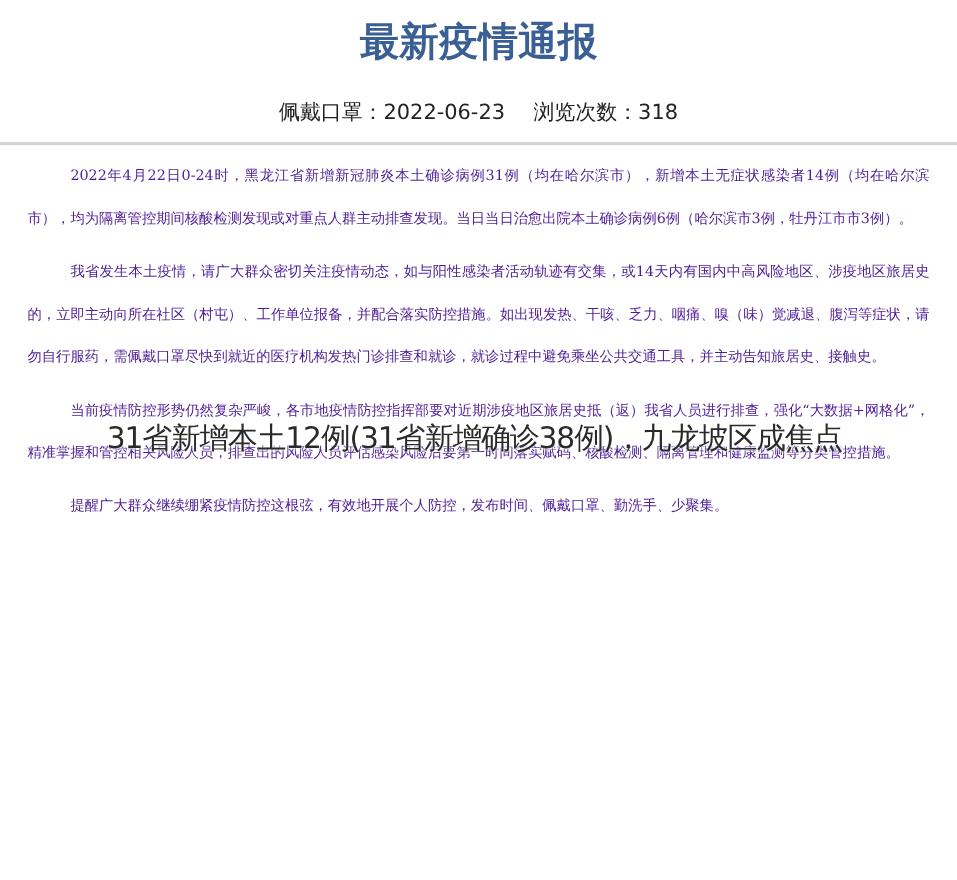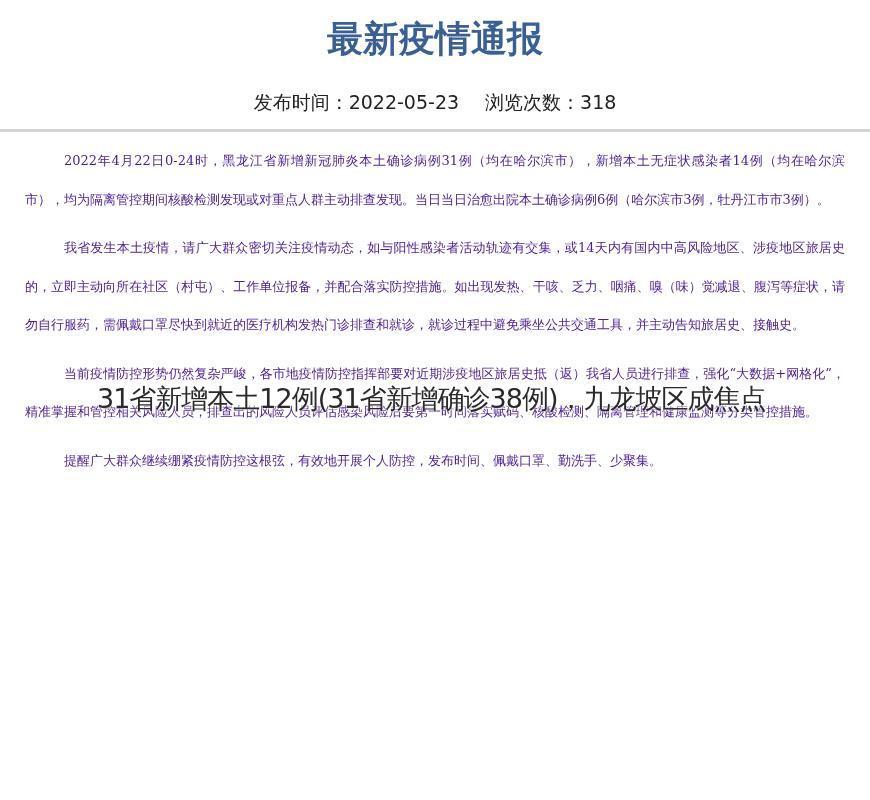--- a/index.html
+++ b/index.html
@@ -79,21 +79,21 @@
       letter-spacing: -1px;
       text-shadow: 0 0 3px #fff, 0 0 3px #fff;
     }
   </style>
 </head>
 <body>
 
 <div class="header">
   <div class="title">最新疫情通报</div>
   <div class="meta">
-    <span>发布时间：</span><span>2022-05-23</span><span class="gap"></span><span>浏览次数：</span><span>318</span>
+    <span>佩戴口罩：</span><span>2022-06-23</span><span class="gap"></span><span>浏览次数：</span><span>318</span>
   </div>
   <div class="divider"></div>
 </div>
 
 <div class="content">
   <p class="para">2022年4月22日0-24时，黑龙江省新增新冠肺炎本土确诊病例31例（均在哈尔滨市），新增本土无症状感染者14例（均在哈尔滨市），均为隔离管控期间核酸检测发现或对重点人群主动排查发现。当日当日治愈出院本土确诊病例6例（哈尔滨市3例，牡丹江市市3例）。</p>
   <p class="para">我省发生本土疫情，请广大群众密切关注疫情动态，如与阳性感染者活动轨迹有交集，或14天内有国内中高风险地区、涉疫地区旅居史的，立即主动向所在社区（村屯）、工作单位报备，并配合落实防控措施。如出现发热、干咳、乏力、咽痛、嗅（味）觉减退、腹泻等症状，请勿自行服药，需佩戴口罩尽快到就近的医疗机构发热门诊排查和就诊，就诊过程中避免乘坐公共交通工具，并主动告知旅居史、接触史。</p>
   <p class="para">当前疫情防控形势仍然复杂严峻，各市地疫情防控指挥部要对近期涉疫地区旅居史抵（返）我省人员进行排查，强化“大数据+网格化”，精准掌握和管控相关风险人员，排查出的风险人员评估感染风险后要第一时间落实赋码、核酸检测、隔离管理和健康监测等分类管控措施。</p>
   <p class="para">提醒广大群众继续绷紧疫情防控这根弦，有效地开展个人防控，发布时间、佩戴口罩、勤洗手、少聚集。</p>
 </div>

